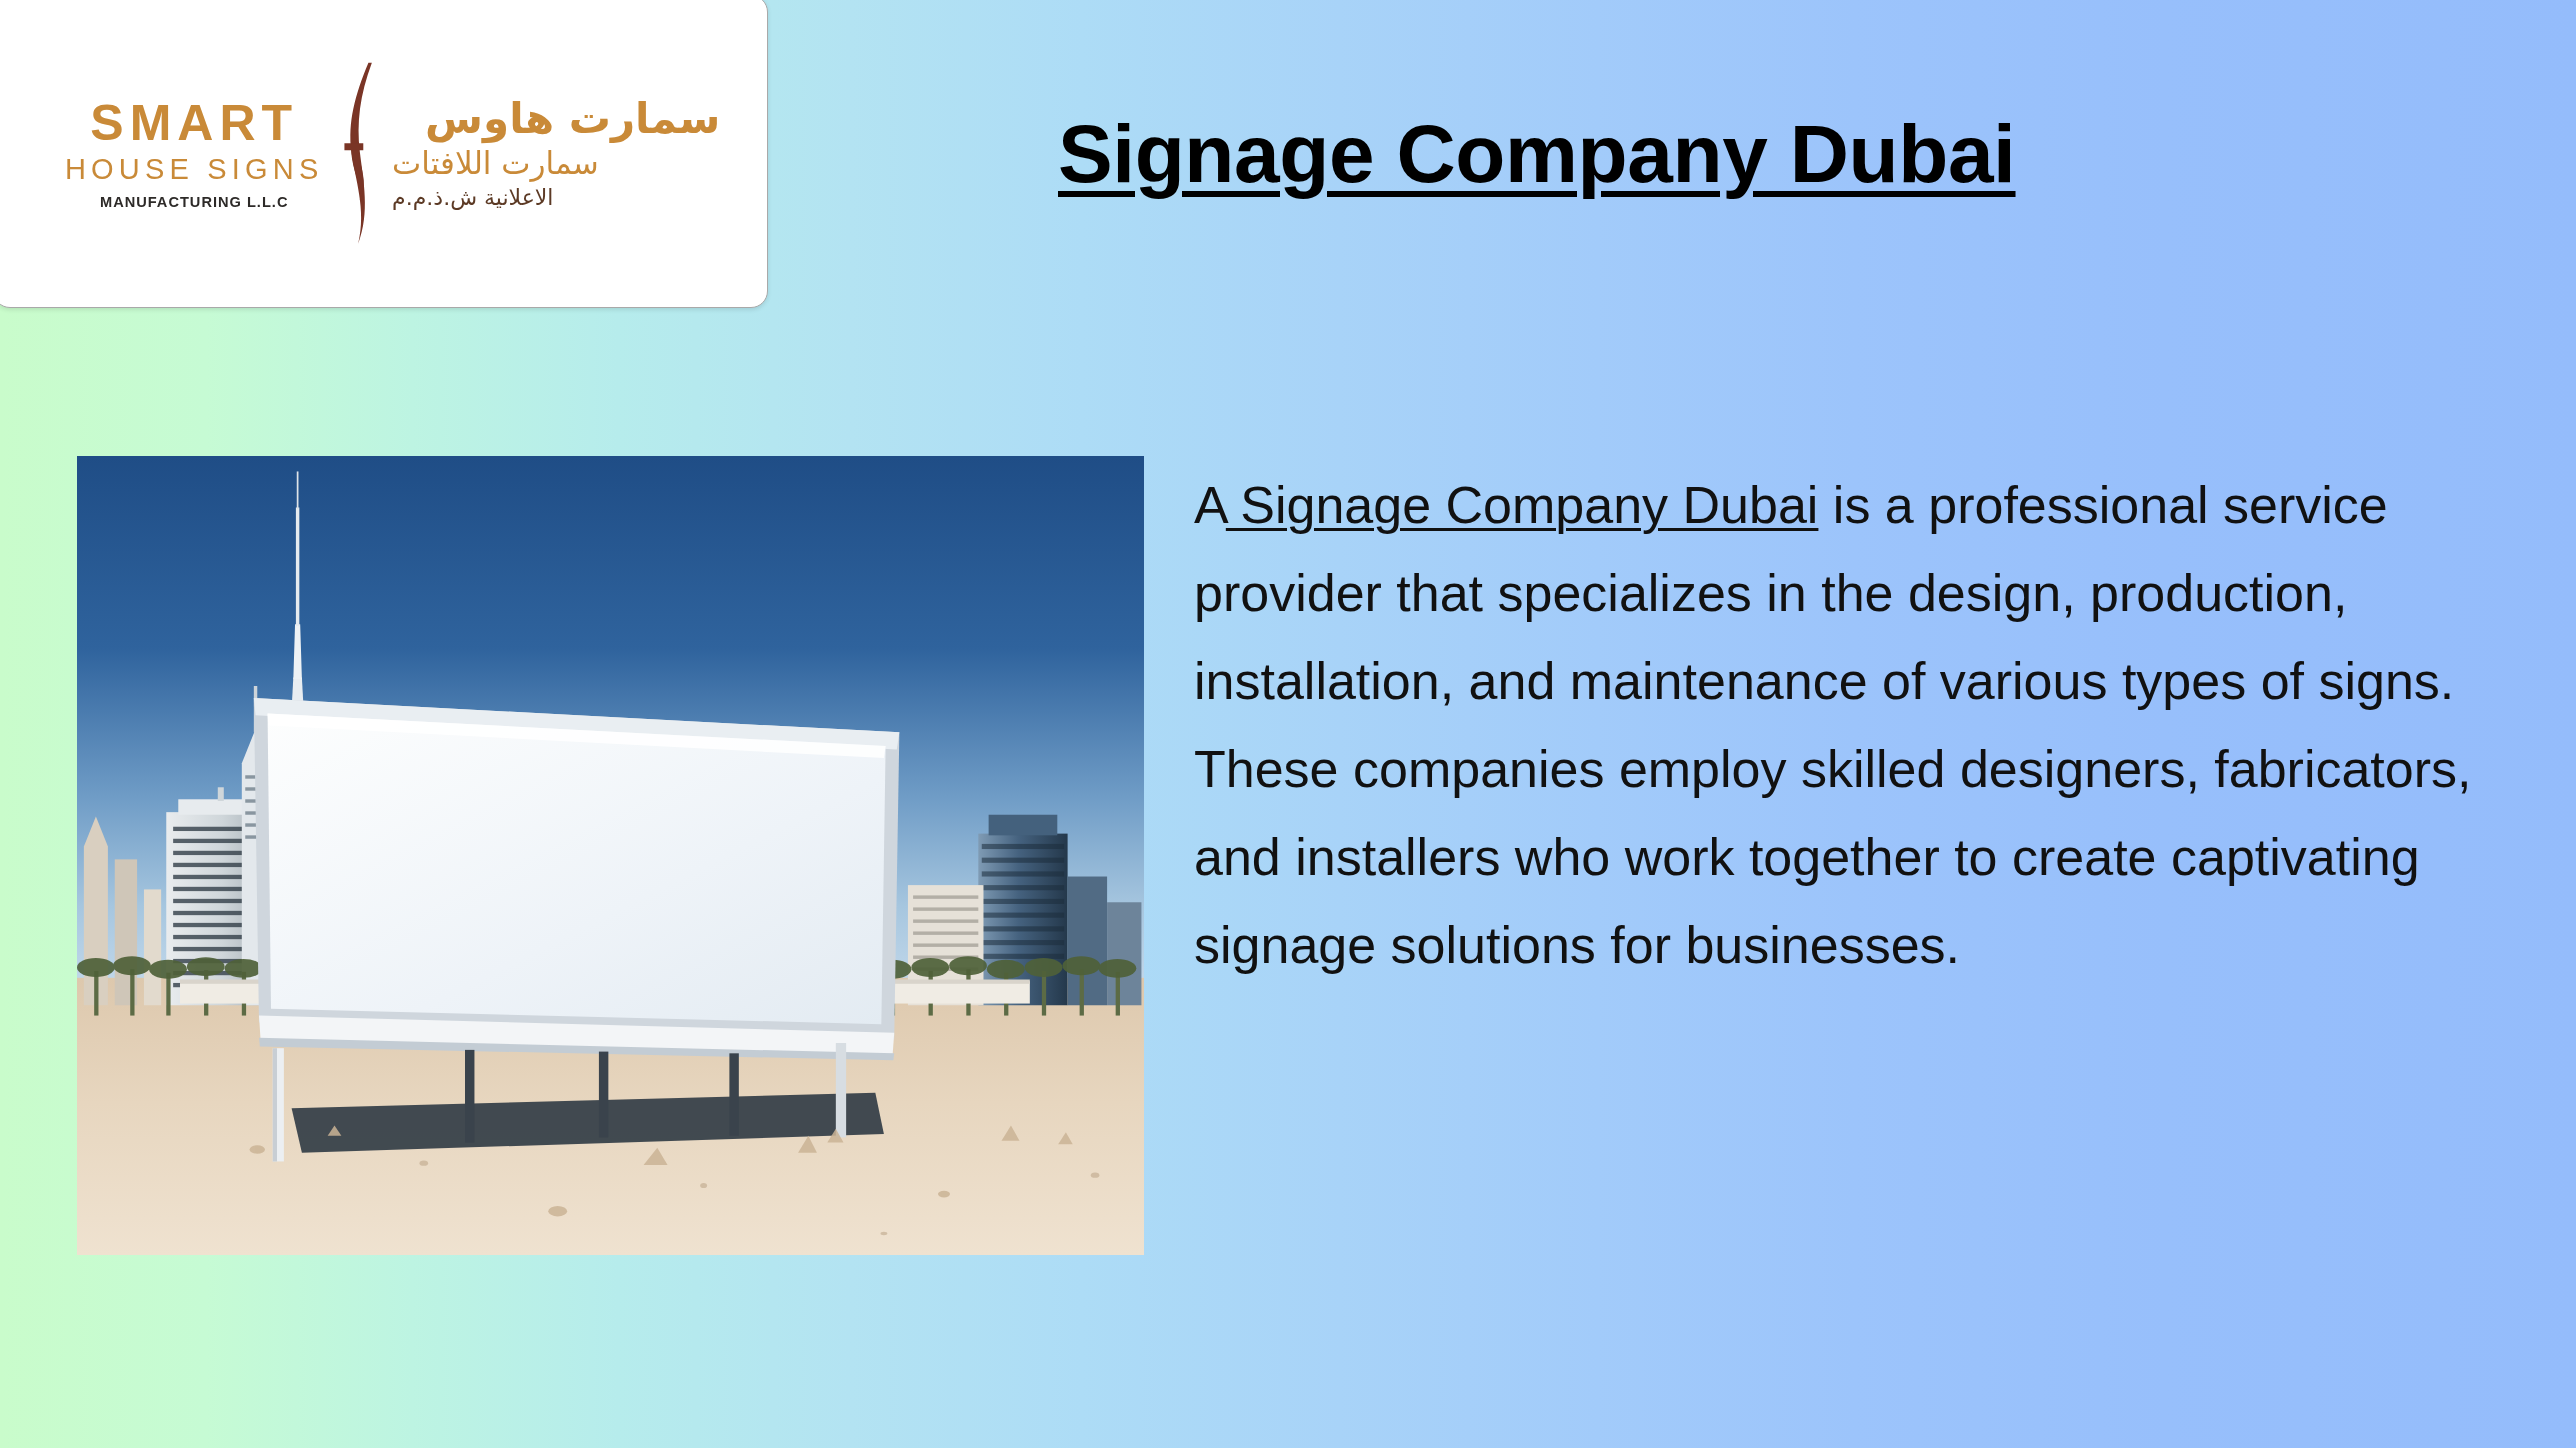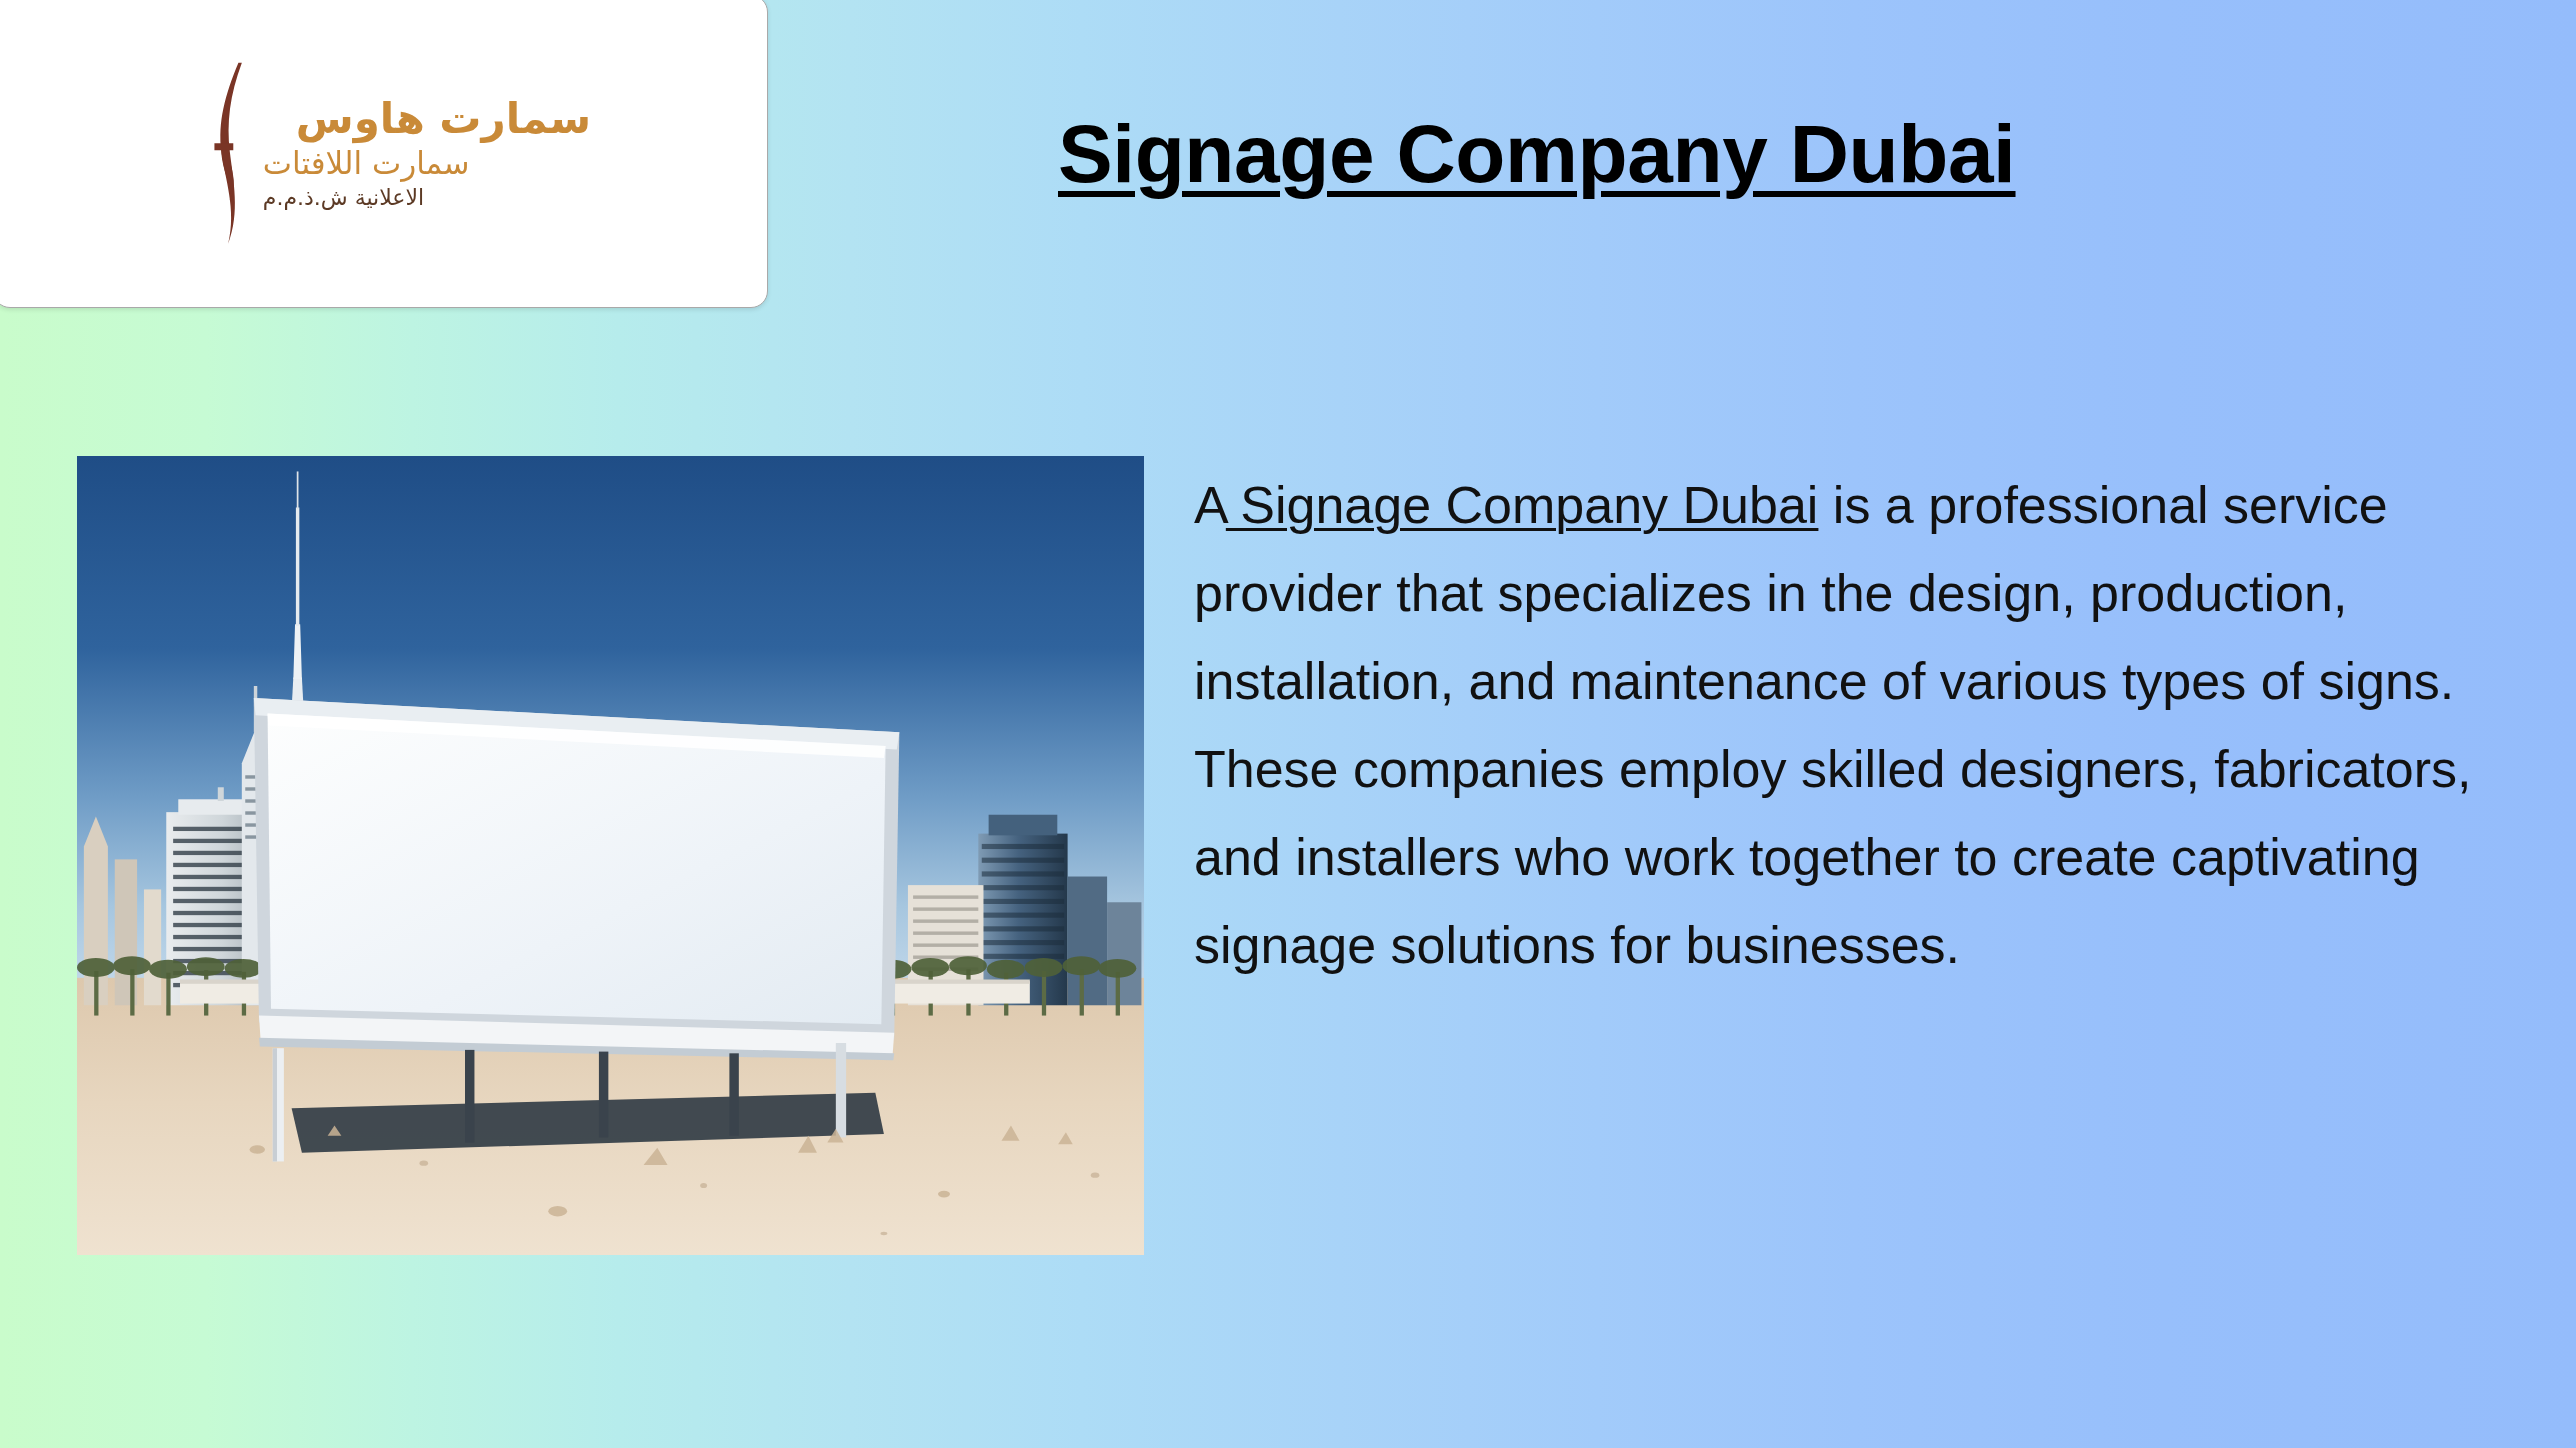--- a/index.html
+++ b/index.html
@@ -173,20 +173,25 @@
 </style>
 </head>
 <body>
 
 <div id="slide">
 
   <div class="logo-card">
     <div class="logo-inner">
       <div class="logo-block">
 
+        <div class="logo-left">
+          <div class="logo-smart">SMART</div>
+          <div class="logo-house">HOUSE SIGNS</div>
+          <div class="logo-manu">MANUFACTURING L.L.C</div>
+        </div>
 
         <svg class="logo-swoosh" viewBox="0 0 70 215">
           <path d="M46 2 C30 40, 22 72, 26 104 C30 138, 44 172, 34 213
                    C48 176, 40 140, 36 106 C32 72, 36 40, 50 2 Z" fill="#7a3526"></path>
           <path d="M28 74 C24 92, 25 110, 30 128 C34 142, 38 150, 36 162
                    C44 148, 40 132, 36 116 C32 100, 31 88, 34 76 Z" fill="#7a3526"></path>
           <path d="M18 96 L40 96 L40 104 L18 104 Z" fill="#7a3526"></path>
         </svg>
 
         <div class="logo-right">

